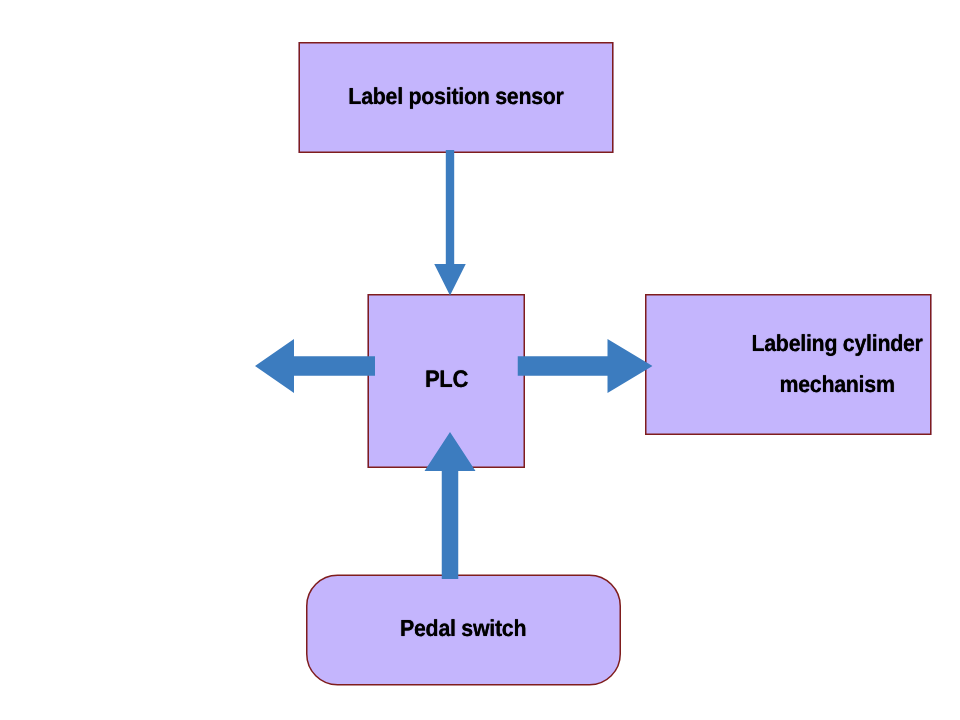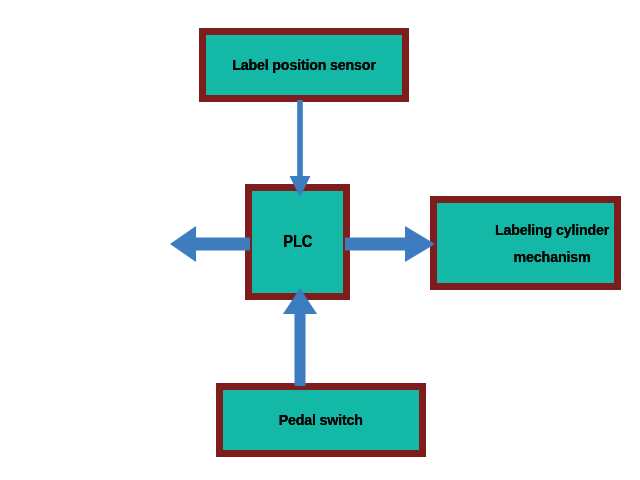--- a/index.html
+++ b/index.html
@@ -6,45 +6,45 @@
   body{
     width:640px;height:480px;
     background:#ffffff;
     font-family:"Liberation Sans", sans-serif;
     overflow:hidden;
   }
   #canvas{position:relative;width:640px;height:480px;}
 
   .node{
     position:absolute;
-    background:#14b8a6;
-    border:7px solid #7f1d1d;
+    background:#c4b5fd;
+    border:1px solid #7f1d1d;
     box-sizing:border-box;
     display:flex;
     align-items:center;
     justify-content:center;
     text-align:center;
   }
   .node .label{
     color:#000000;
     font-weight:bold;
     font-size:15.5px;
     line-height:1.75;
     letter-spacing:-0.2px;
     transform:scaleX(0.92);
     white-space:pre-line;
     text-shadow:0 0 0.5px #000;
   }
 
   
   #node-sensor   {left:199px; top:28px;  width:210px; height:74px;}
   #node-motor    {left:24px;  top:196px; width:150px; height:94px;}
-  #node-plc      {left:245px; top:184px; width:105px; height:116px;}
+  #node-plc      {left:245px; top:196px; width:105px; height:116px;}
   #node-cylinder {left:430px; top:196px; width:191px; height:94px;justify-content:flex-end;}
-  #node-pedal    {left:216px; top:383px; width:210px; height:74px;}
+  #node-pedal    {left:204px; top:383px; width:210px; height:74px;border-radius:21px;}
 
   #node-plc .label{font-size:16px;}
 
   
   .arrow{position:absolute;}
   #arrow-sensor-plc {left:283px; top:100px; width:34px;  height:98px;}
   #arrow-plc-motor  {left:170px; top:224px; width:80px;  height:40px;}
   #arrow-plc-cyl    {left:345px; top:224px; width:90px;  height:40px;}
   #arrow-pedal-plc  {left:281px; top:288px; width:38px;  height:98px;}
 </style>

